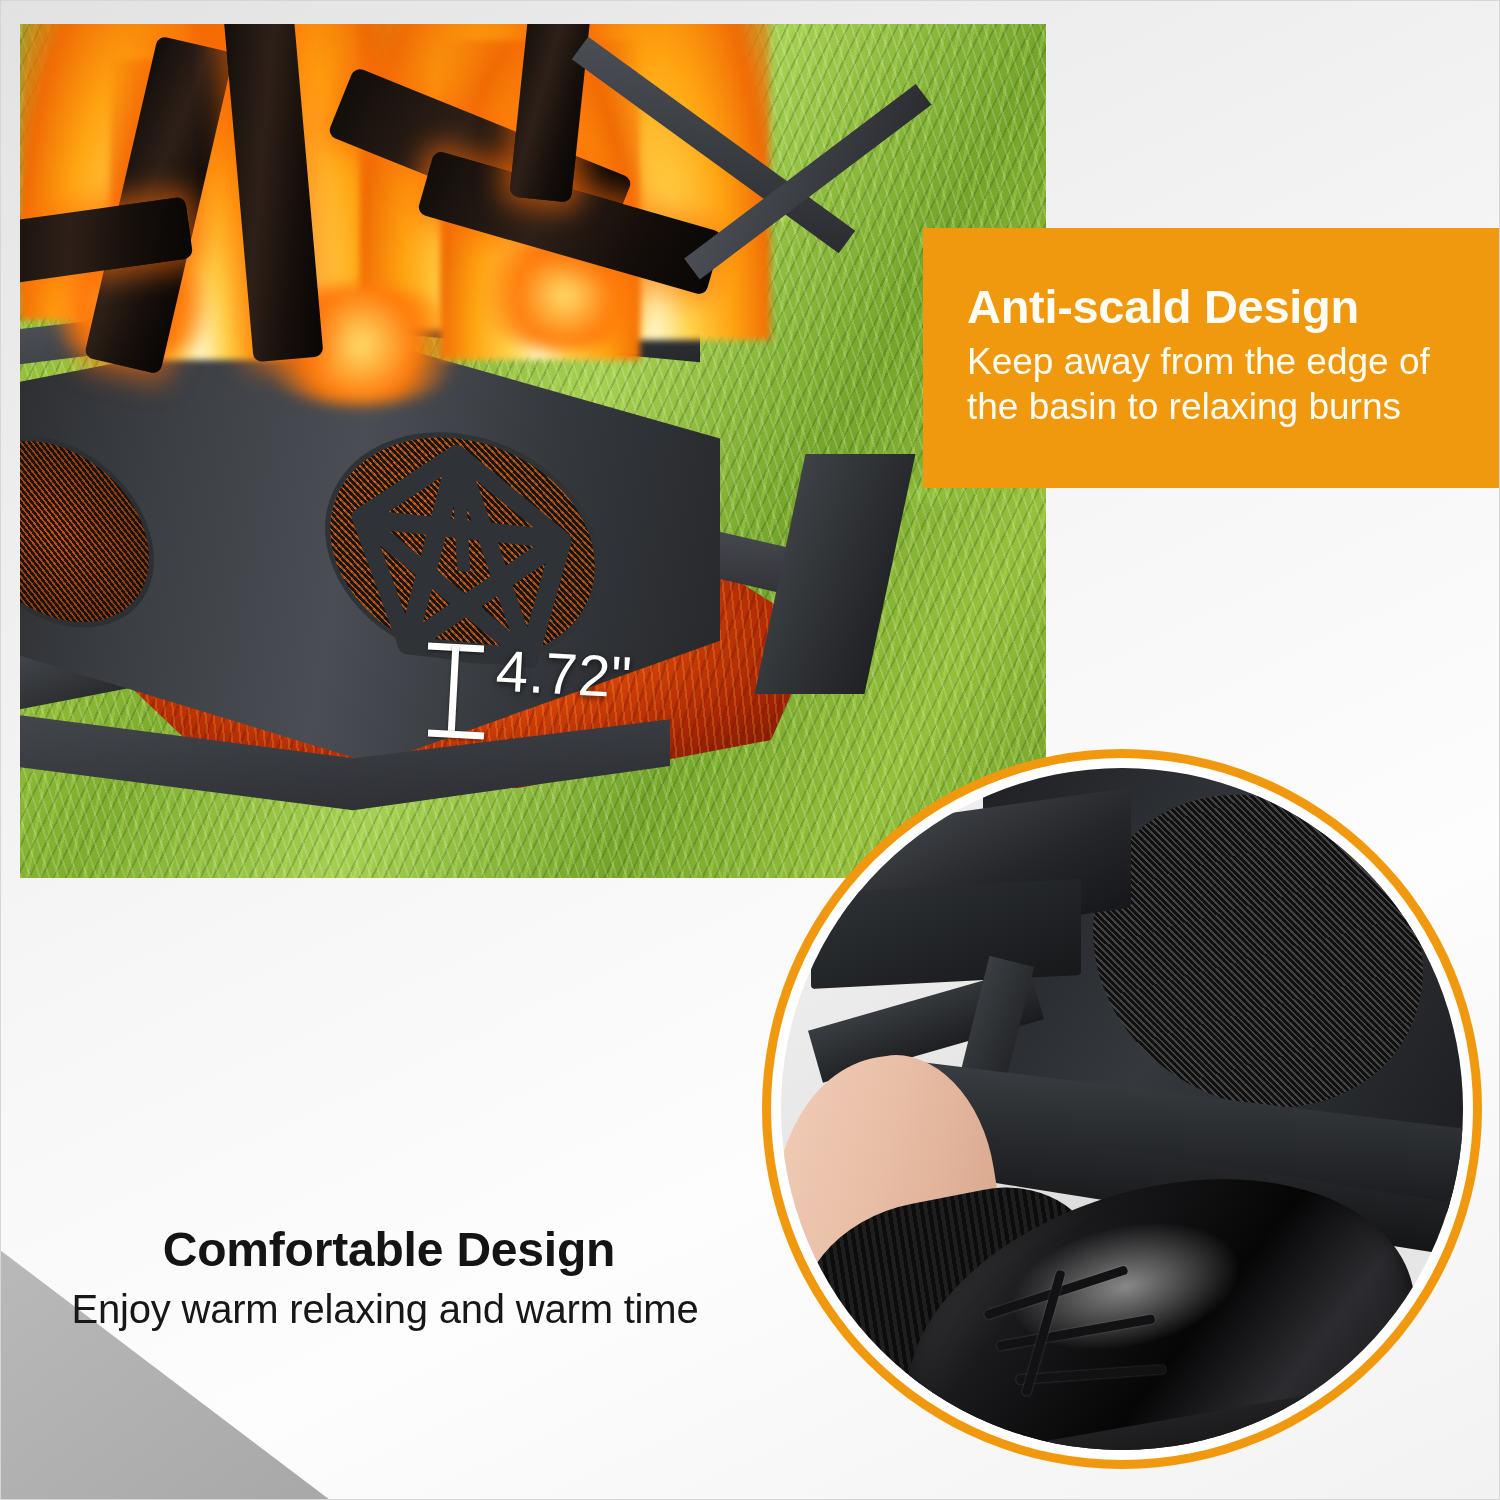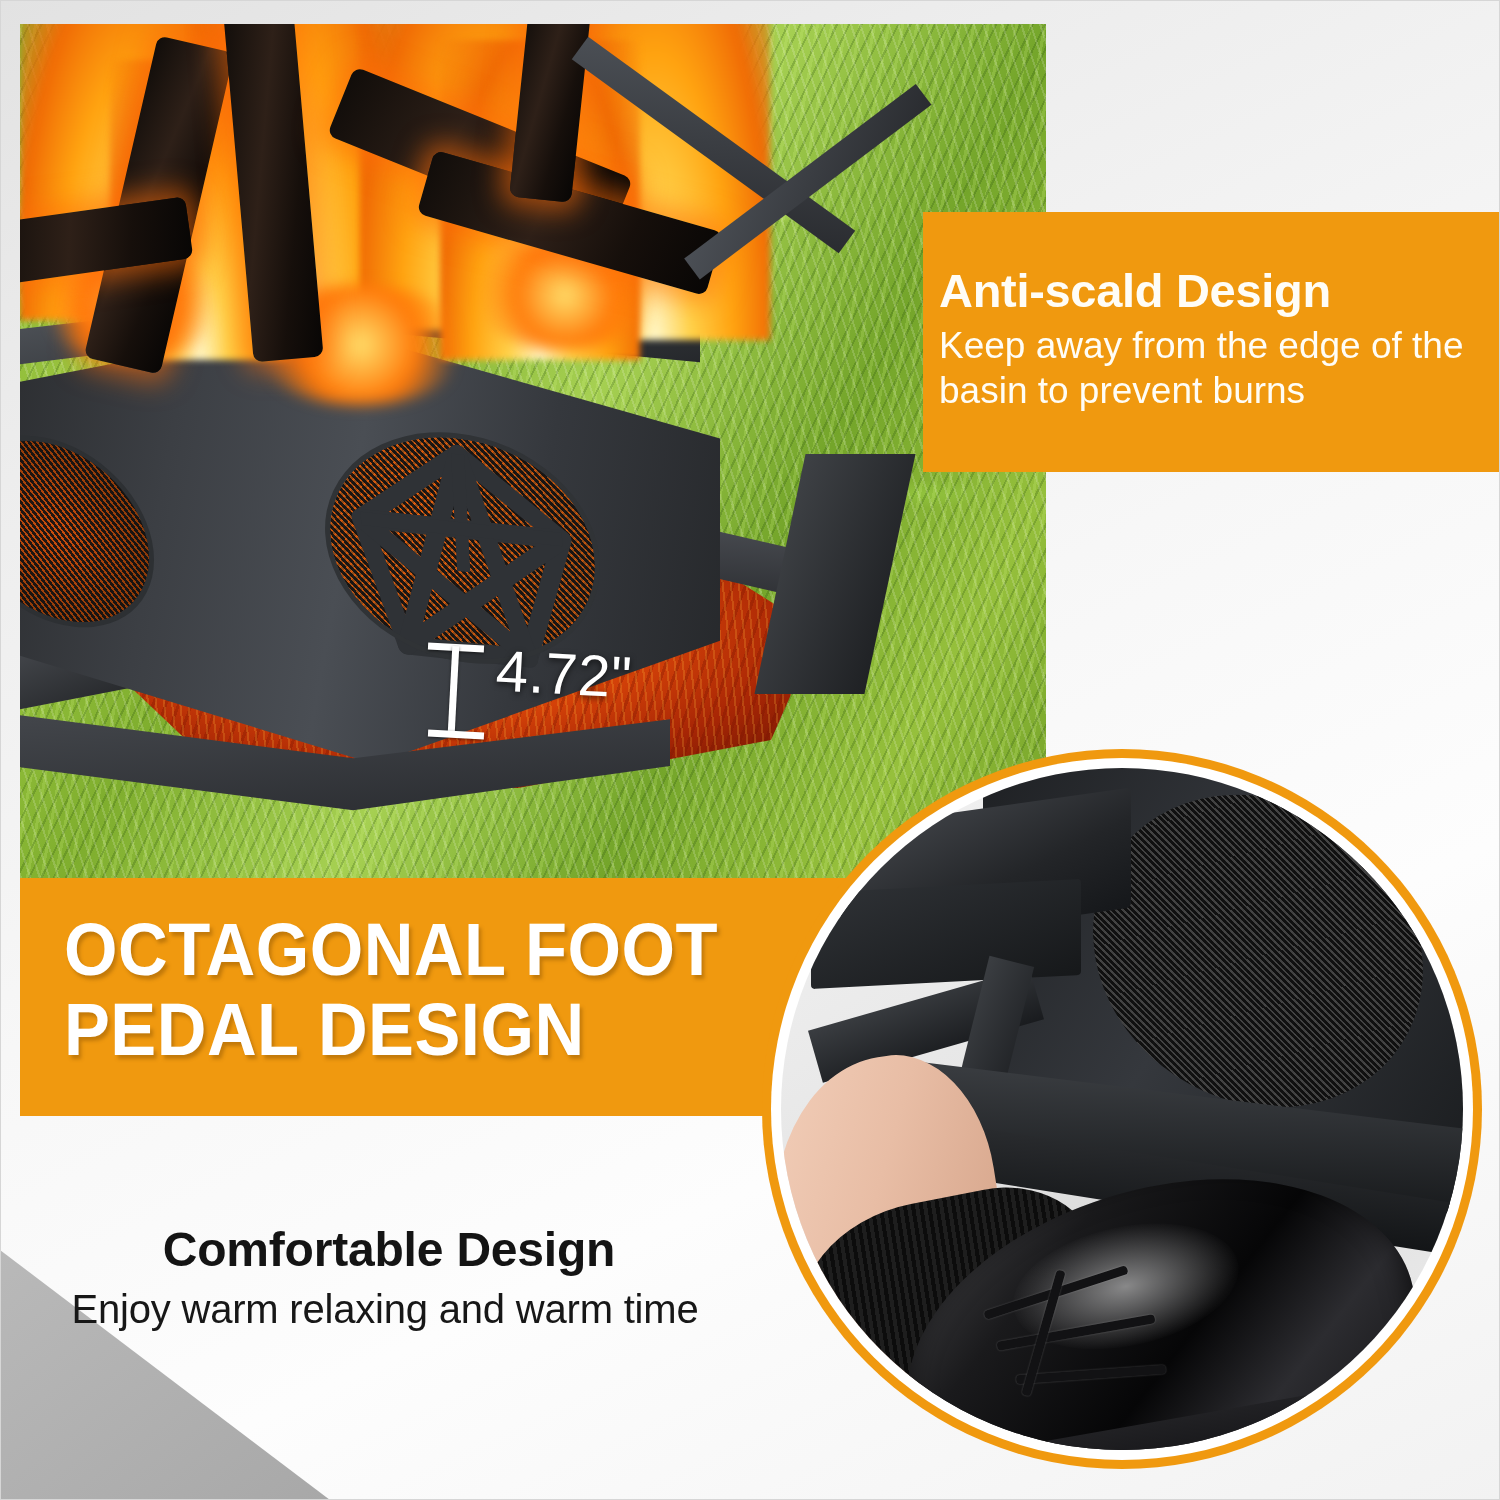--- a/index.html
+++ b/index.html
@@ -101,22 +101,22 @@
     box-shadow:0 1px 3px rgba(0,0,0,.55);transform:rotate(3deg);}
   .dim-cap{position:absolute;height:7px;width:56px;background:#fff;
     box-shadow:0 1px 3px rgba(0,0,0,.55);transform:rotate(3deg);}
   .dim-cap.t{left:0;top:12px;}
   .dim-cap.b{left:0;top:99px;}
   .dim-text{position:absolute;left:68px;top:8px;color:#fff;font-size:58px;font-weight:400;
     font-family:"Liberation Sans",sans-serif;letter-spacing:.5px;
     text-shadow:0 2px 6px rgba(0,0,0,.65);transform:rotate(3deg);white-space:nowrap;}
 
   
-  .callout{position:absolute;left:923px;top:212px;width:577px;height:260px;
-    background:#f0990f;padding:54px 36px 0 16px;box-sizing:border-box;}
+  .callout{position:absolute;left:923px;top:228px;width:577px;height:260px;
+    background:#f0990f;padding:54px 36px 0 44px;box-sizing:border-box;}
   .callout h2{margin:0 0 8px 0;color:#fffdf6;font-size:47px;font-weight:bold;
     letter-spacing:-.3px;line-height:1.05;}
   .callout p{margin:0;color:#fffdf6;font-size:37px;line-height:1.22;font-weight:400;}
 
   
   .title-band{position:absolute;left:20px;top:878px;width:836px;height:238px;
     background:#f0990f;}
   .title-band .ttl{position:absolute;left:44px;top:32px;right:10px;
     color:#ffffff;font-size:74px;font-weight:bold;line-height:1.08;
     font-family:"Liberation Sans Narrow","Liberation Sans",sans-serif;
@@ -233,27 +233,23 @@
     <div class="dim">
       <div class="dim-cap t"></div>
       <div class="dim-bar"></div>
       <div class="dim-cap b"></div>
       <div class="dim-text">4.72"</div>
     </div>
   </div>
 
   <div class="callout">
     <h2>Anti-scald Design</h2>
-    <p>Keep away from the edge of the basin to prevent burns</p>
-  </div>
-
-  <div class="title-band">
-    <div class="ttl">OCTAGONAL FOOT
-PEDAL DESIGN</div>
-  </div>
+    <p>Keep away from the edge of the basin to relaxing burns</p>
+  </div>
+
 
   <div class="circle-wrap">
     <div class="circle-gap">
       <div class="circle-photo">
         <div class="cp-panel"></div>
         <div class="cp-vent"></div>
         <div class="cp-pedal"></div>
         <div class="cp-pedal2"></div>
         <div class="cp-leg"></div>
         <div class="cp-post"></div>

